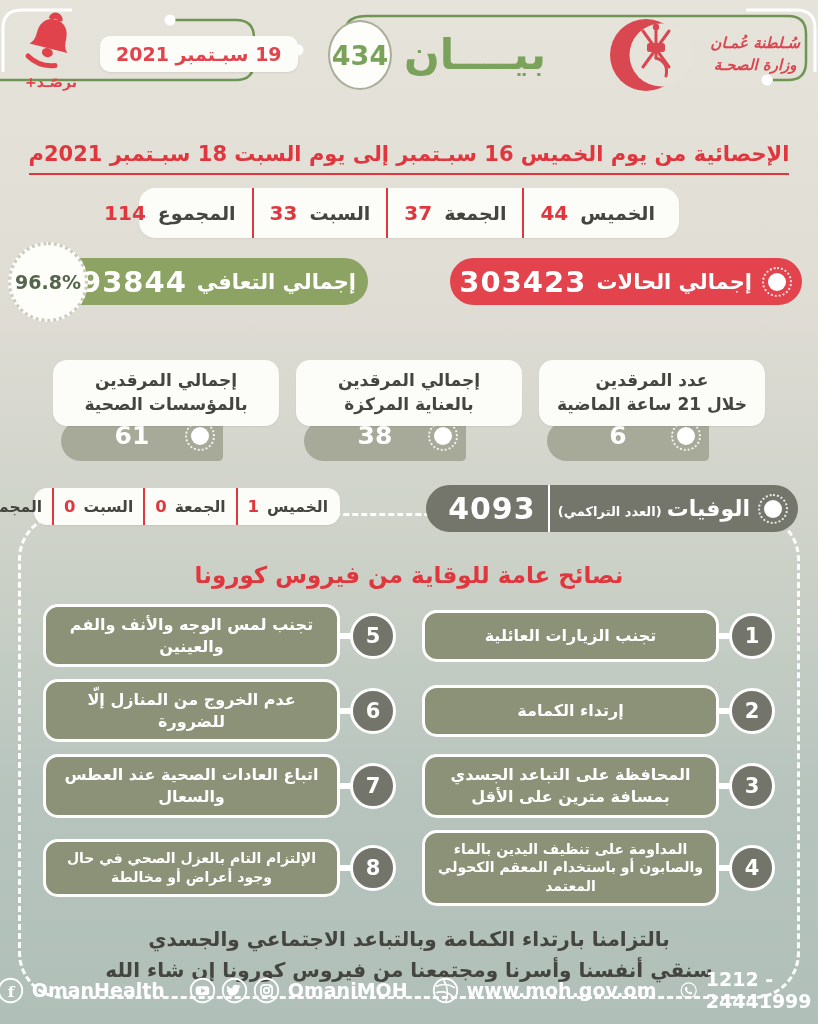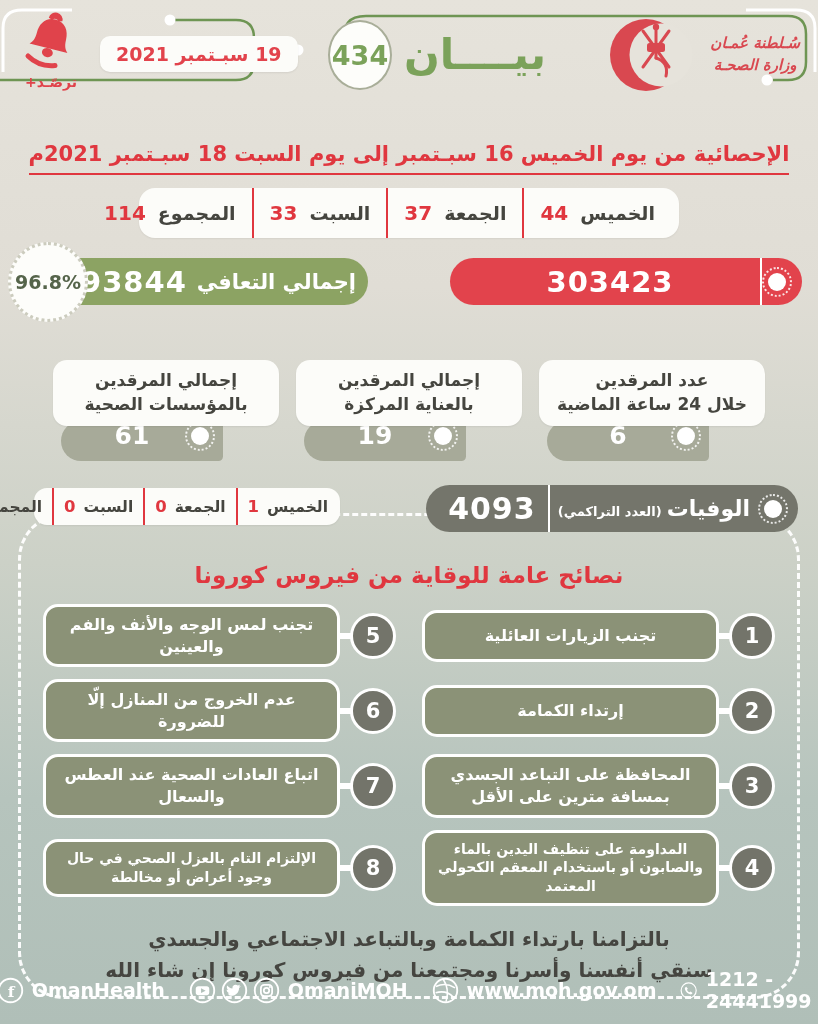--- a/index.html
+++ b/index.html
@@ -190,54 +190,55 @@
       <span class="day-label">المجموع</span>
       <span class="day-value">114</span>
     </div>
   </div>
 
   <div class="banners">
     <div class="banner banner-cases">
       <span class="dot-ring">
           <i></i>
         </span>
+      <span class="banner-label">إجمالي الحالات</span>
       <span class="banner-sep"></span>
       <span class="banner-value">303423</span>
     </div>
     <div class="banner banner-recovered">
       <span class="banner-label">إجمالي التعافي</span>
       <span class="banner-sep"></span>
       <span class="banner-value">293844</span>
     </div>
     <div class="percent-circle">96.8%</div>
   </div>
 
   <div class="cards-row">
     <div class="stat-card">
       <div class="card-top">
         <span>عدد المرقدين</span>
-        <span>خلال 24 ساعة الماضية</span>
+        <span>خلال 21 ساعة الماضية</span>
       </div>
       <div class="card-pill">
         <span class="dot-ring">
             <i></i>
           </span>
         <span class="pill-value">6</span>
       </div>
     </div>
     <div class="stat-card">
       <div class="card-top">
         <span>إجمالي المرقدين</span>
         <span>بالعناية المركزة</span>
       </div>
       <div class="card-pill">
         <span class="dot-ring">
             <i></i>
           </span>
-        <span class="pill-value">19</span>
+        <span class="pill-value">38</span>
       </div>
     </div>
     <div class="stat-card">
       <div class="card-top">
         <span>إجمالي المرقدين</span>
         <span>بالمؤسسات الصحية</span>
       </div>
       <div class="card-pill">
         <span class="dot-ring">
             <i></i>

